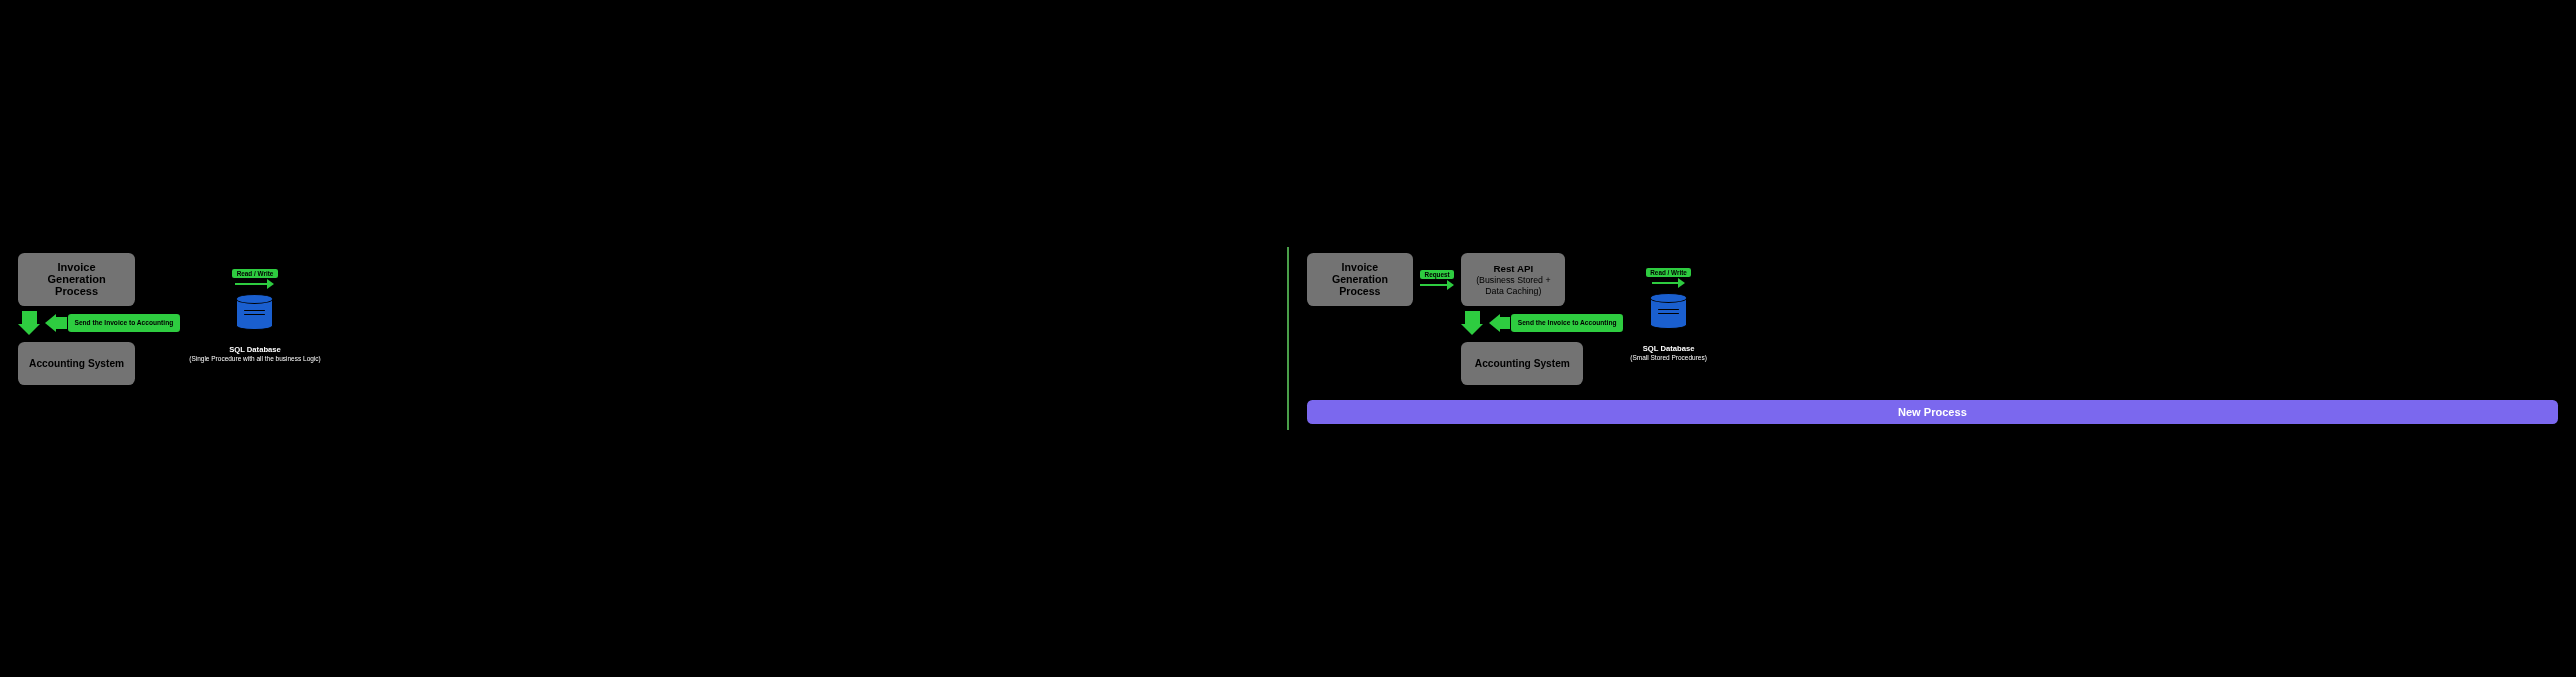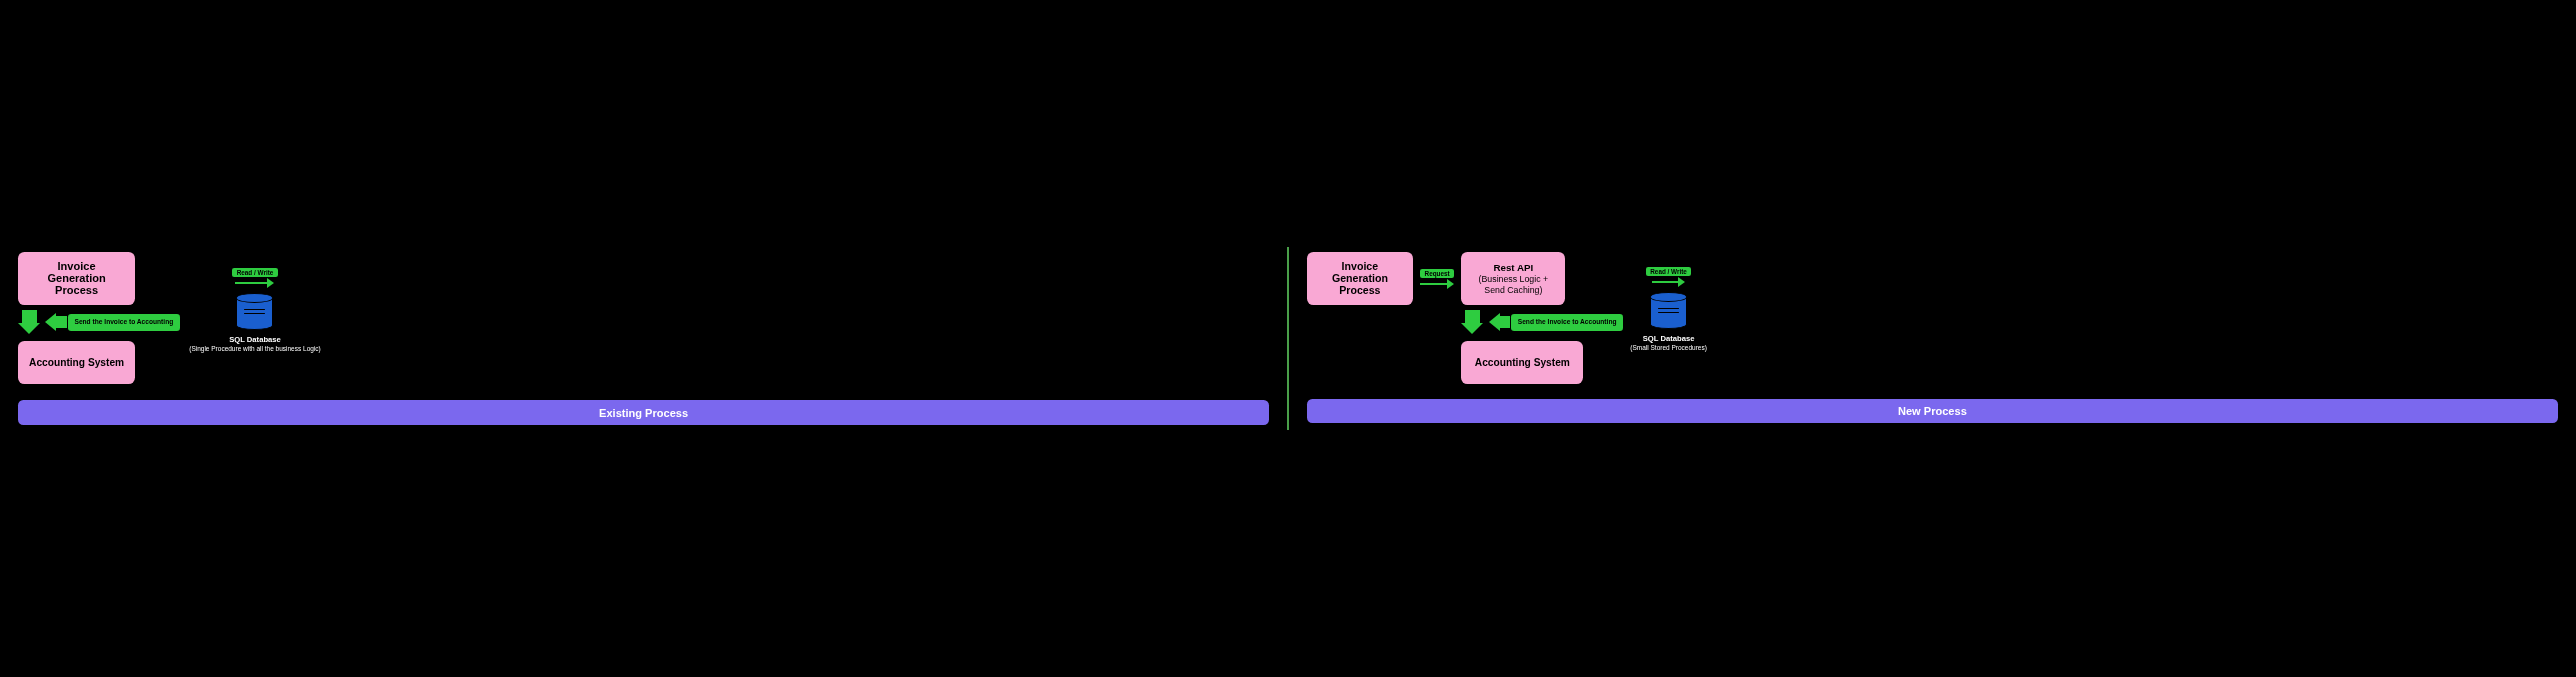--- a/index.html
+++ b/index.html
@@ -18,21 +18,21 @@
     .divider {
       width: 1.6px;
       background: #4a9f4a;
       align-self: stretch;
       flex-shrink: 0;
       margin: 0 5.3px;
     }
 
     
     .orange-box {
-      background: #f9a8d4;
+      background: #737373;
       border-radius: 6.4px;
       padding: 8.5px 10.6px;
       font-size: 1.15em;
       font-weight: bold;
       color: #000;
       display: flex;
       align-items: center;
       justify-content: center;
       text-align: center;
       min-height: 43px;
@@ -116,21 +116,21 @@
       background: #1a5fcf;
       border-radius: 50%;
       border: 1.6px solid #000;
       margin-top: -4.8px;
     }
     .db-label {
       text-align: center;
       color: #fff;
       font-weight: bold;
       font-size: 0.9em;
-      margin-top: 5px;
+      margin-top: 15px;
     }
 
     
     .footer-label {
       background: #7B68EE;
       border-radius: 5.3px;
       text-align: center;
       padding: 6.4px 10.6px;
       font-size: 1.3em;
       font-weight: bold;
@@ -267,23 +267,20 @@
           <div class="db-bottom"></div>
           <div class="db-label">
             <strong>SQL Database</strong><br>
             <span style="font-weight:normal; font-size:0.85em;">(Single Procedure with all the business Logic)</span>
           </div>
         </div>
       </div>
 
     </div>
 
-    <div class="footer-label" style="margin-top:10.6px;">
-      <span>Existing Process</span>
-    </div>
   </div>
 
   <div class="divider"></div>
 
   <div class="half">
 
     <div class="row" style="align-items:flex-start; gap:7.4px;">
 
       <div class="orange-box" style="width:106px; min-height:53px; font-size:1.25em;">
         <span>Invoice Generation Process</span>
@@ -294,21 +291,21 @@
         <div class="arr">
           <div class="shaft" style="width:26.6px;"></div>
           <div class="tip"></div>
         </div>
       </div>
 
       <div class="col" style="gap:5.3px; align-items:flex-start;">
         <div class="orange-box" style="width:104px; min-height:53px; font-size:1.15em;">
           <span>
             <strong>Rest API</strong><br>
-            <span style="font-weight:normal; font-size:0.9em;">(Business Logic + Send Caching)</span>
+            <span style="font-weight:normal; font-size:0.9em;">(Business Stored + Data Caching)</span>
           </span>
         </div>
 
         <div class="row" style="align-items:center; gap:5.3px;">
           <div class="thick-arrow-down">
             <div class="shaft"></div>
             <div class="head"></div>
           </div>
           <div class="row" style="align-items:center; gap:0;">
             <div class="thick-arrow-left">

